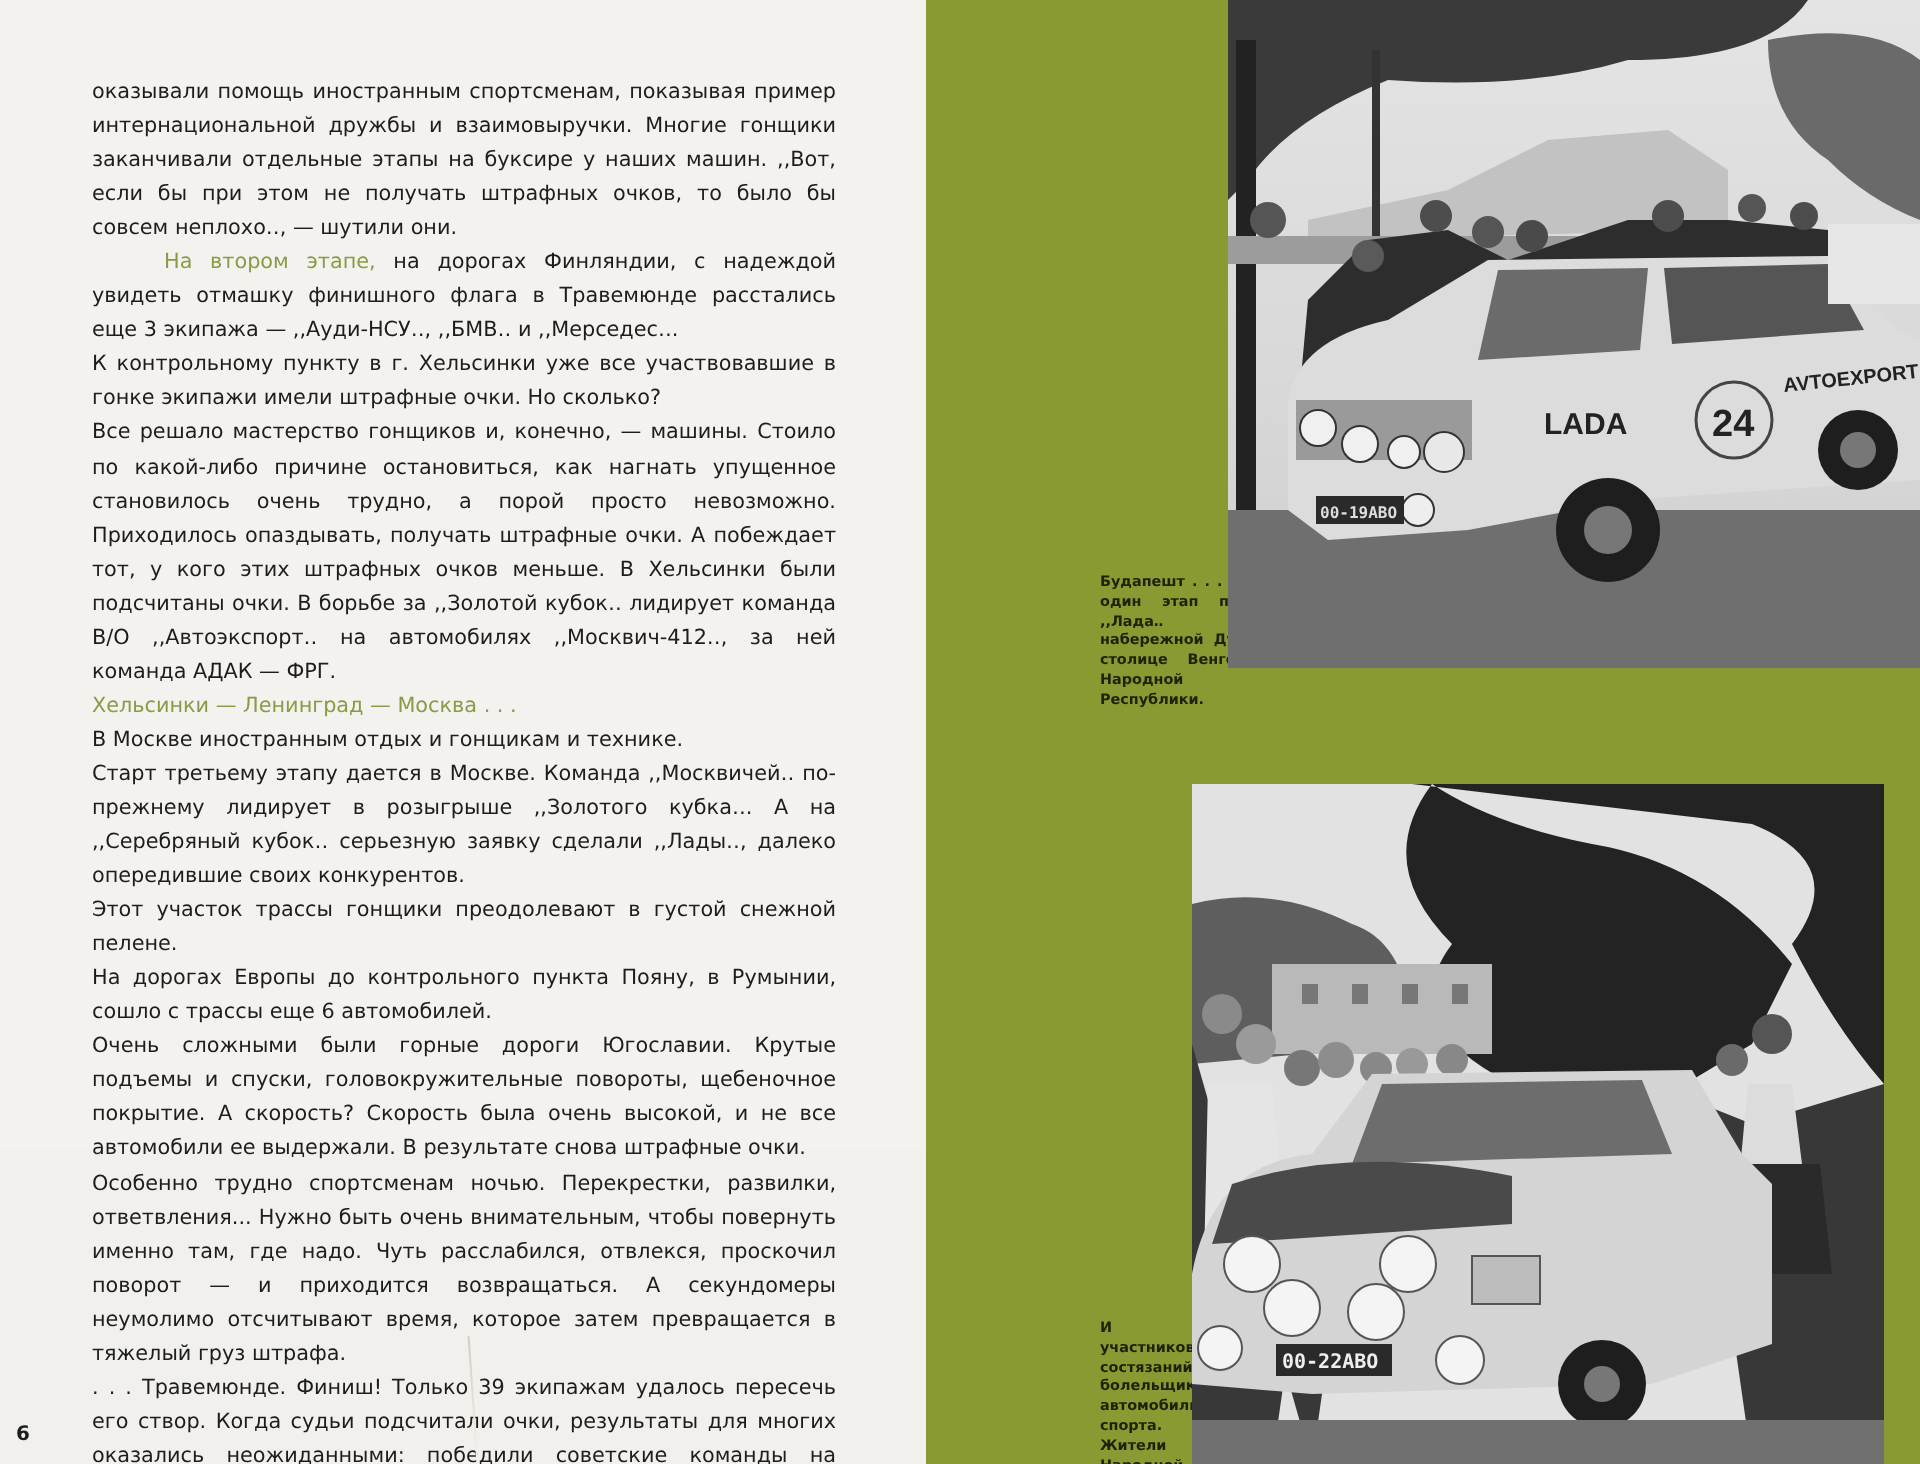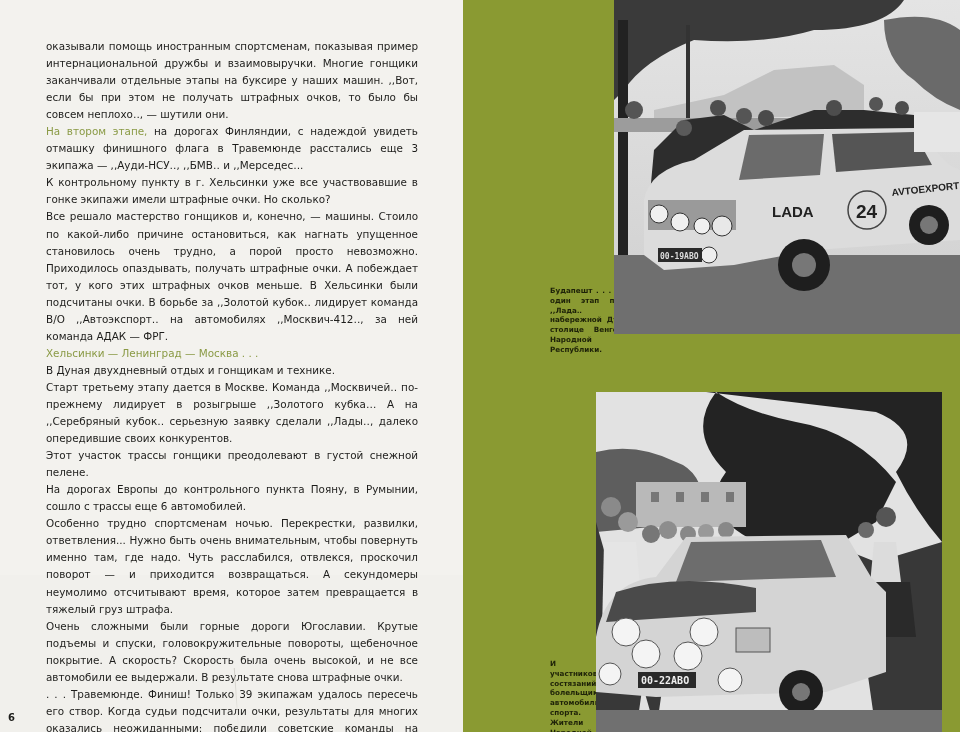--- a/index.html
+++ b/index.html
@@ -1,20 +1,20 @@
 <!DOCTYPE html>
 <html><head>
 <meta charset="utf-8">
 <style>
   html,body{margin:0;padding:0;}
   body{width:960px;height:732px;overflow:hidden;background:#f1f0ec;position:relative;font-family:"DejaVu Sans",sans-serif;}
   .left-page{position:absolute;left:0;top:0;width:463px;height:575px;background:#f3f2ee;padding-left:21px;}
   .text-col{position:absolute;left:46px;top:38px;width:372px;font-size:10.4px;line-height:17.05px;color:#1d1d1b;}
   .text-col p{margin:0;text-align:justify;text-align-last:left;}
-  .green{color:#8a9a45;}
+  .green{color:#8a9a45;margin-left:36px;}
   .page-num{position:absolute;left:8px;top:712px;font-size:10px;font-weight:bold;color:#1d1d1b;}
   .fold{position:absolute;left:236px;top:668px;width:1px;height:64px;background:linear-gradient(#cfcdc6,#f3f2ee);transform:rotate(-4deg);}
   .right-page{position:absolute;left:463px;top:0;width:497px;height:732px;background:#8a9a32;}
   .caption{position:absolute;font-size:7.2px;line-height:9.8px;font-weight:bold;color:#1e2208;text-align:justify;margin-left:40px;}
   .cap1{left:510px;top:286px;width:92px;}
   .cap2{left:510px;top:659px;width:92px;}
   .photo{position:absolute;overflow:hidden;background:#888;}
   .photo1{left:614px;top:0;width:346px;height:334px;}
   .photo2{left:596px;top:392px;width:346px;height:340px;}
   .photo svg{display:block;width:100%;height:100%;}
@@ -23,26 +23,26 @@
 </head>
 <body>
 
 <div class="left-page">
   <div class="text-col">
     <p>оказывали помощь иностранным спортсменам, показывая пример интернациональной дружбы и взаимовыручки. Многие гонщики заканчивали отдельные этапы на буксире у наших машин. ,,Вот, если бы при этом не получать штрафных очков, то было бы совсем неплохо‥, — шутили они.</p>
     <p><span class="green">На втором этапе,</span><span> на дорогах Финляндии, с надеждой увидеть отмашку финишного флага в Травемюнде расстались еще 3 экипажа — ,,Ауди-НСУ‥, ,,БМВ‥ и ,,Мерседес‥.</span></p>
     <p>К контрольному пункту в г. Хельсинки уже все участвовавшие в гонке экипажи имели штрафные очки. Но сколько?</p>
     <p>Все решало мастерство гонщиков и, конечно, — машины. Стоило по какой-либо причине остановиться, как нагнать упущенное становилось очень трудно, а порой просто невозможно. Приходилось опаздывать, получать штрафные очки. А побеждает тот, у кого этих штрафных очков меньше. В Хельсинки были подсчитаны очки. В борьбе за ,,Золотой кубок‥ лидирует команда В/О ,,Автоэкспорт‥ на автомобилях ,,Москвич-412‥, за ней команда АДАК — ФРГ.</p>
     <p class="green">Хельсинки — Ленинград — Москва . . .</p>
-    <p>В Дуная двухдневный отдых и гонщикам и технике.</p>
+    <p>В Москве иностранным отдых и гонщикам и технике.</p>
     <p>Старт третьему этапу дается в Москве. Команда ,,Москвичей‥ по-прежнему лидирует в розыгрыше ,,Золотого кубка‥. А на ,,Серебряный кубок‥ серьезную заявку сделали ,,Лады‥, далеко опередившие своих конкурентов.</p>
     <p>Этот участок трассы гонщики преодолевают в густой снежной пелене.</p>
     <p>На дорогах Европы до контрольного пункта Пояну, в Румынии, сошло с трассы еще 6 автомобилей.</p>
+    <p>Очень сложными были горные дороги Югославии. Крутые подъемы и спуски, головокружительные повороты, щебеночное покрытие. А скорость? Скорость была очень высокой, и не все автомобили ее выдержали. В результате снова штрафные очки.</p>
     <p>Особенно трудно спортсменам ночью. Перекрестки, развилки, ответвления... Нужно быть очень внимательным, чтобы повернуть именно там, где надо. Чуть расслабился, отвлекся, проскочил поворот — и приходится возвращаться. А секундомеры неумолимо отсчитывают время, которое затем превращается в тяжелый груз штрафа.</p>
-    <p>Очень сложными были горные дороги Югославии. Крутые подъемы и спуски, головокружительные повороты, щебеночное покрытие. А скорость? Скорость была очень высокой, и не все автомобили ее выдержали. В результате снова штрафные очки.</p>
     <p>. . . Травемюнде. Финиш! Только 39 экипажам удалось пересечь его створ. Когда судьи подсчитали очки, результаты для многих оказались неожиданными: победили советские команды на автомобилях ,,Москвич‥ и ,,Лада‥. Еще никому за пятнадцатилетнюю историю ралли ,,Тур Европы‥ не удавалось с первой попытки выиграть главные призы тура — Золотой и Серебряный кубки, а советские спортсмены участвовали в туре впервые.</p>
 
   </div>
   <div class="fold"></div>
   <div class="page-num">6</div>
 </div>
 
 <div class="right-page"></div>
 
 <div class="caption cap1">Будапешт . . . И еще один этап позади. ,,Лада‥ на набережной Дуная в столице Венгерской Народной Республики.</div>

